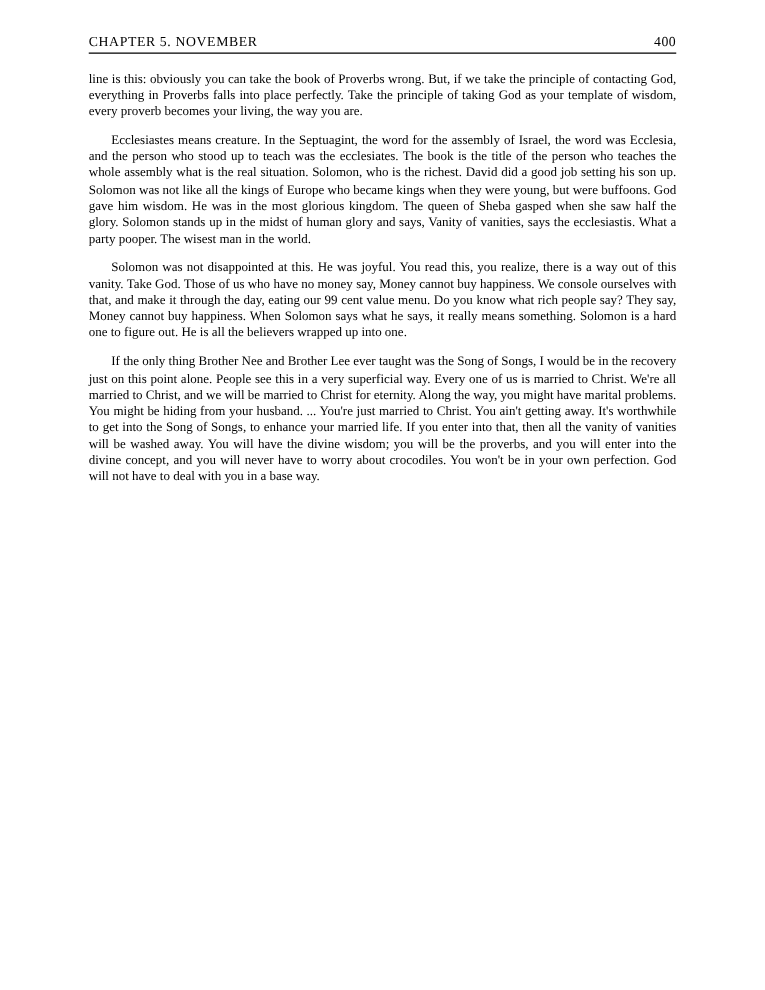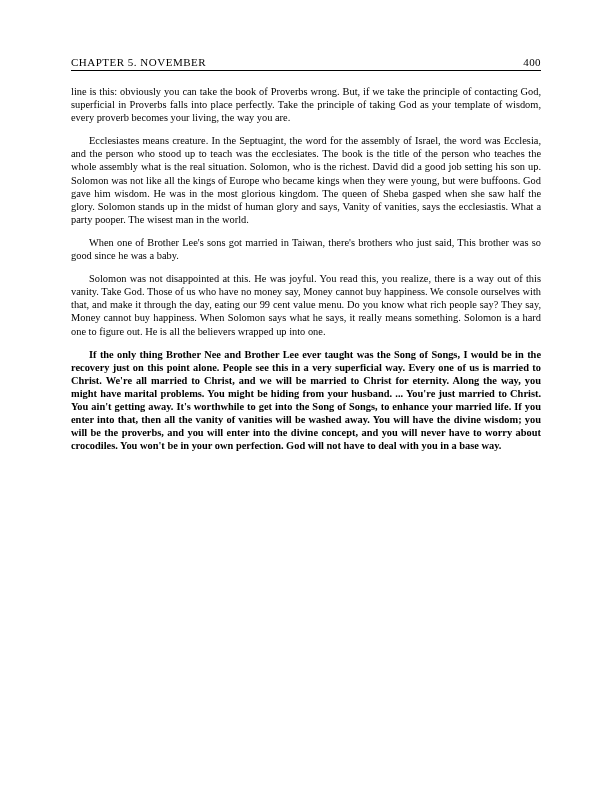--- a/index.html
+++ b/index.html
@@ -19,21 +19,21 @@
     left: 0;
     top: 0;
     width: 612px;
     height: 792px;
     box-sizing: border-box;
     padding: 0;
   }
   .content {
     position: absolute;
     left: 71px;
-    top: 56px;
+    top: 28px;
     width: 470px;
   }
   .running-head {
     display: flex;
     justify-content: space-between;
     align-items: baseline;
     font-size: 10.2px;
     letter-spacing: 0.4px;
     margin-bottom: 2px;
   }
@@ -58,37 +58,35 @@
     text-align: justify;
     margin: 0 0 10px 0;
     hyphens: none;
     text-indent: 0;
   }
   .body-text p.indent {
     text-indent: 18px;
   }
   .body-text p:last-child {
     margin-bottom: 0;
-    font-weight: bold;
   }
 </style>
 </head>
 <body>
 
 <div class="page">
   <div class="content">
 
     <div class="running-head">
       <div class="chapter-title">CHAPTER 5.  NOVEMBER</div>
       <div class="folio">400</div>
     </div>
     <div class="rule"></div>
 
     <div class="body-text">
-      <p>line is this: obviously you can take the book of Proverbs wrong. But, if we take the principle of contacting God, superficial in Proverbs falls into place perfectly. Take the principle of taking God as your template of wisdom, every proverb becomes your living, the way you are.</p>
+      <p>line is this: obviously you can take the book of Proverbs wrong. But, if we take the principle of contacting God, everything in Proverbs falls into place perfectly. Take the principle of taking God as your template of wisdom, every proverb becomes your living, the way you are.</p>
       <p class="indent">Ecclesiastes means creature. In the Septuagint, the word for the assembly of Israel, the word was Ecclesia, and the person who stood up to teach was the ecclesiates. The book is the title of the person who teaches the whole assembly what is the real situation. Solomon, who is the richest. David did a good job setting his son up. Solomon was not like all the kings of Europe who became kings when they were young, but were buffoons. God gave him wisdom. He was in the most glorious kingdom. The queen of Sheba gasped when she saw half the glory. Solomon stands up in the midst of human glory and says, Vanity of vanities, says the ecclesiastis. What a party pooper. The wisest man in the world.</p>
-      <p class="indent">When one of Brother Lee's sons got married in Taiwan, there's brothers who just said, This brother was so good since he was a baby.</p>
       <p class="indent">Solomon was not disappointed at this. He was joyful. You read this, you realize, there is a way out of this vanity. Take God. Those of us who have no money say, Money cannot buy happiness. We console ourselves with that, and make it through the day, eating our 99 cent value menu. Do you know what rich people say? They say, Money cannot buy happiness. When Solomon says what he says, it really means something. Solomon is a hard one to figure out. He is all the believers wrapped up into one.</p>
       <p class="indent">If the only thing Brother Nee and Brother Lee ever taught was the Song of Songs, I would be in the recovery just on this point alone. People see this in a very superficial way. Every one of us is married to Christ. We're all married to Christ, and we will be married to Christ for eternity. Along the way, you might have marital problems. You might be hiding from your husband. ... You're just married to Christ. You ain't getting away. It's worthwhile to get into the Song of Songs, to enhance your married life. If you enter into that, then all the vanity of vanities will be washed away. You will have the divine wisdom; you will be the proverbs, and you will enter into the divine concept, and you will never have to worry about crocodiles. You won't be in your own perfection. God will not have to deal with you in a base way.</p>
     </div>
 
   </div>
 </div>
 
 </body></html>

